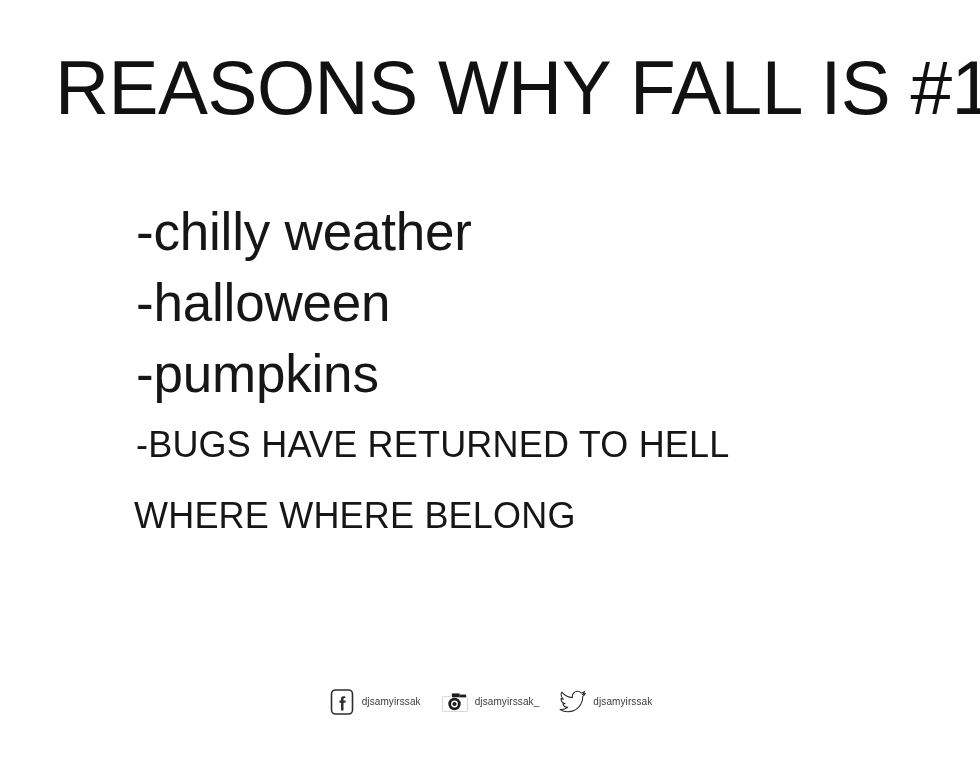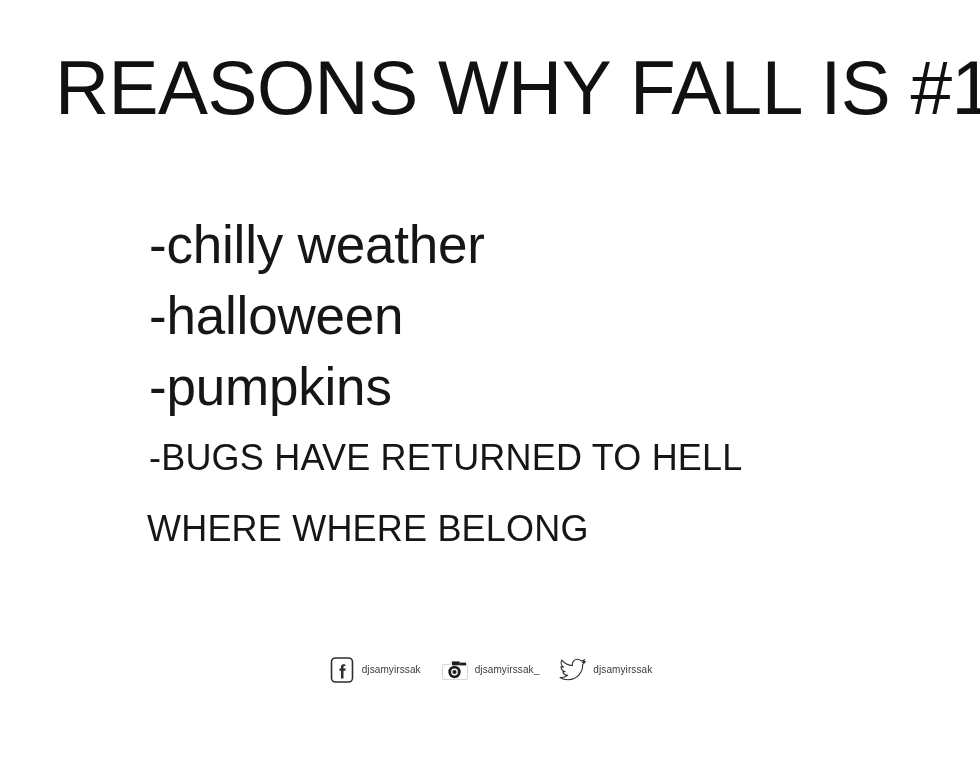--- a/index.html
+++ b/index.html
@@ -33,21 +33,21 @@
     white-space: nowrap;
     font-stretch: semi-condensed;
     transform: scaleX(0.985);
     transform-origin: left top;
   }
 
   .reason-list {
     position: absolute;
     left: 136px;
     top: 196px;
-    margin: 13px;
+    margin: 0;
     padding: 0;
     list-style: none;
     width: 820px;
   }
 
   .reason-item {
     font-size: 53px;
     line-height: 71px;
     font-weight: 300;
     color: #161616;
@@ -62,21 +62,21 @@
   }
 
   .reason-item.caps .wrap-line {
     display: block;
     margin-left: -2px;
   }
 
   .social-bar {
     position: absolute;
     left: 0;
-    top: 656px;
+    top: 688px;
     width: 980px;
     display: flex;
     justify-content: center;
     gap: 20px;
   }
 
   .social-entry {
     display: flex;
     align-items: center;
     gap: 6px;

